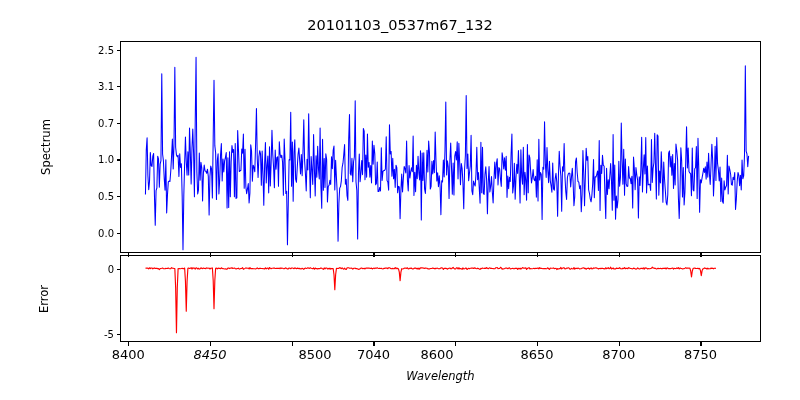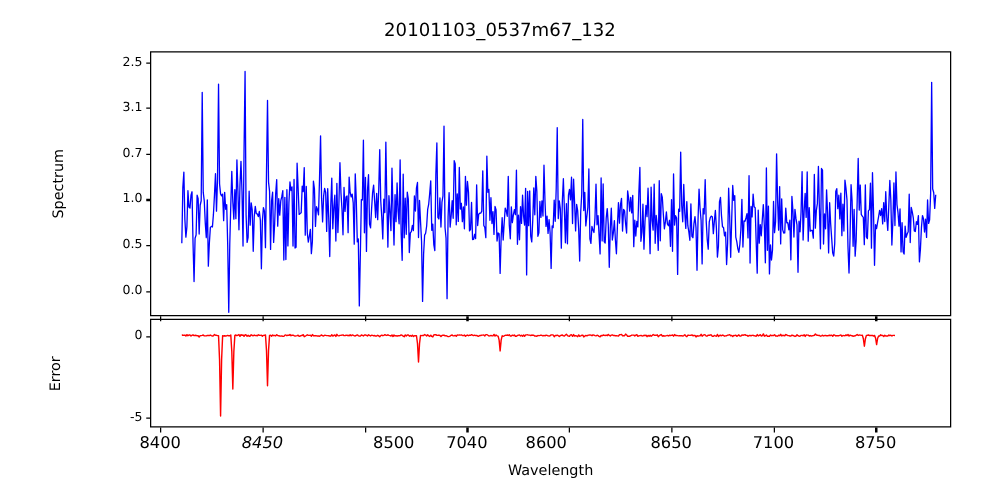--- a/index.html
+++ b/index.html
@@ -105,20 +105,21 @@
     width: 100px;
   }
   #xlabel {
     position: absolute;
     left: 120px;
     top: 369px;
     width: 641px;
     text-align: center;
     font-size: 11.5px;
     color: #000000;
+    font-style: italic;
   }
 </style>
 </head>
 <body>
 
 <div id="fig">
 
   <div id="title">20101103_0537m67_132</div>
 
   <div class="axes" id="axes-spectrum">
@@ -156,21 +157,21 @@
       <div class="xticklabel" style="left: 209.936px; font-style: italic;">8450</div>
       <div class="xtick" style="left: 291.696px; top: 342px;"></div>
       <div class="xticklabel" style="left: 288px; margin-left: 27px;">8500</div>
       <div class="xtick" style="left: 373.457px; top: 342px;"></div>
       <div class="xticklabel" style="left: 373.457px;">7040</div>
       <div class="xtick" style="left: 455.217px; top: 342px;"></div>
       <div class="xticklabel" style="left: 437px;">8600</div>
       <div class="xtick" style="left: 536.977px; top: 342px;"></div>
       <div class="xticklabel" style="left: 536.977px;">8650</div>
       <div class="xtick" style="left: 618.737px; top: 342px;"></div>
-      <div class="xticklabel" style="left: 618.737px;">7100</div>
+      <div class="xticklabel" style="left: 618.737px;">8700</div>
       <div class="xtick" style="left: 700.497px; top: 342px;"></div>
       <div class="xticklabel" style="left: 700.497px;">8750</div>
       <div class="xtick" style="left: 128.176px; top: 253px; height: 3.5px;"></div>
       <div class="xtick" style="left: 209.936px; top: 253px; height: 3.5px;"></div>
       <div class="xtick" style="left: 291.696px; top: 253px; height: 3.5px;"></div>
       <div class="xtick" style="left: 373.457px; top: 253px; height: 3.5px;"></div>
       <div class="xtick" style="left: 455.217px; top: 253px; height: 3.5px;"></div>
       <div class="xtick" style="left: 536.977px; top: 253px; height: 3.5px;"></div>
       <div class="xtick" style="left: 618.737px; top: 253px; height: 3.5px;"></div>
       <div class="xtick" style="left: 700.497px; top: 253px; height: 3.5px;"></div>

